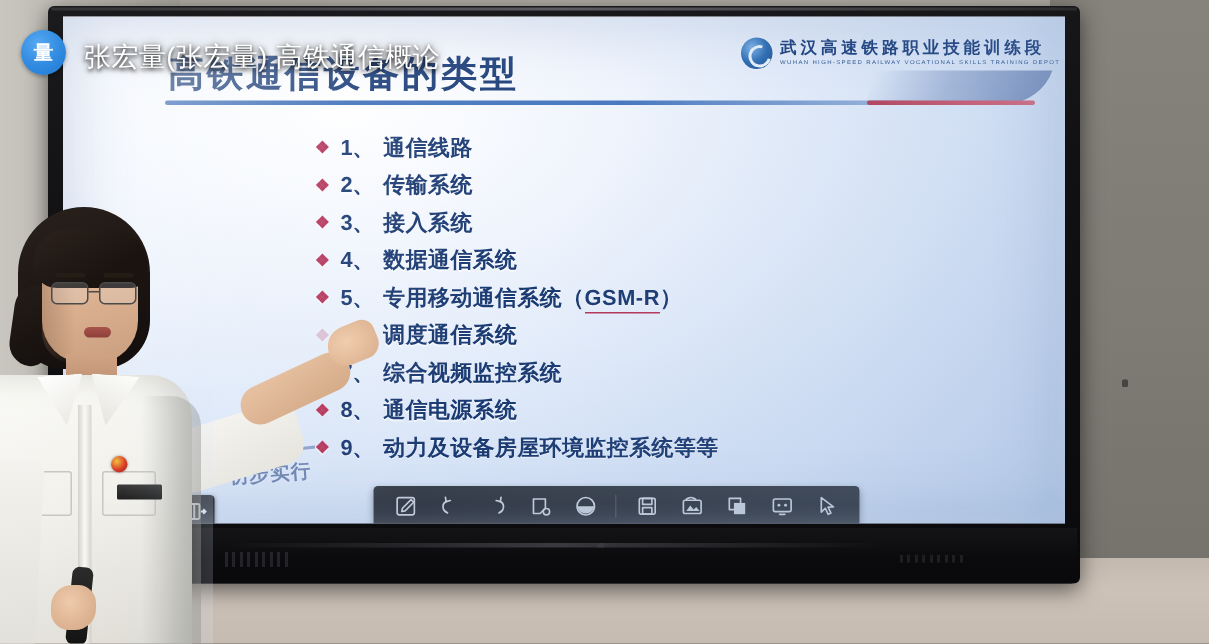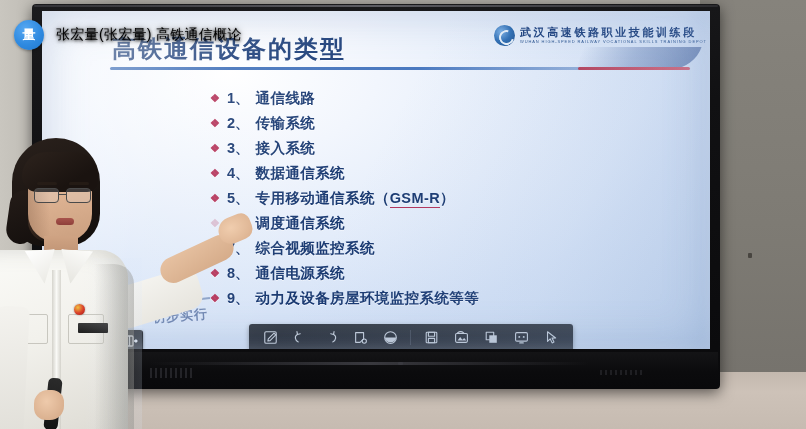--- a/index.html
+++ b/index.html
@@ -361,21 +361,21 @@
   .avatar {
     position:absolute; left:14px; top:20px; width:30px; height:30px;
     border-radius:50%;
     background:radial-gradient(circle at 38% 30%, #56a8f2 0%, #2f8ae0 55%, #1f78cf 100%);
     display:flex; align-items:center; justify-content:center;
     color:#ffffff; font-size:13px; font-weight:700;
     box-shadow:0 1px 3px rgba(0,0,0,.35);
   }
   .stream-title {
     position:absolute; left:56px; top:26px;
-    color:#000000; font-size:14px; font-weight:400;
+    color:#ffffff; font-size:18px; font-weight:400;
     letter-spacing:.3px; white-space:nowrap;
     text-shadow:0 1px 3px rgba(0,0,0,.85), 0 0 6px rgba(0,0,0,.5);
   }
 </style>
 </head>
 <body>
 
 <div id="stage">
 
   <div class="wall-upper"></div>

